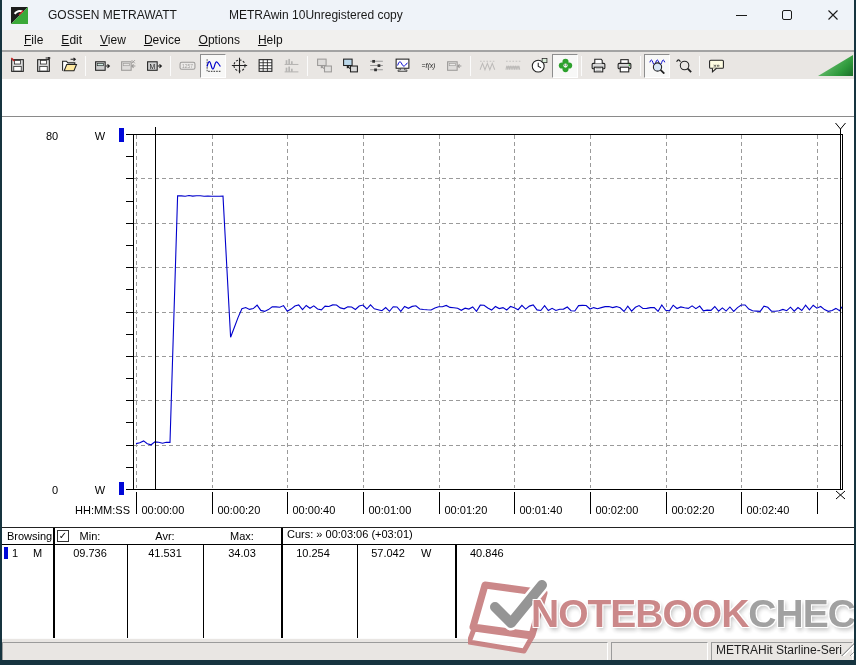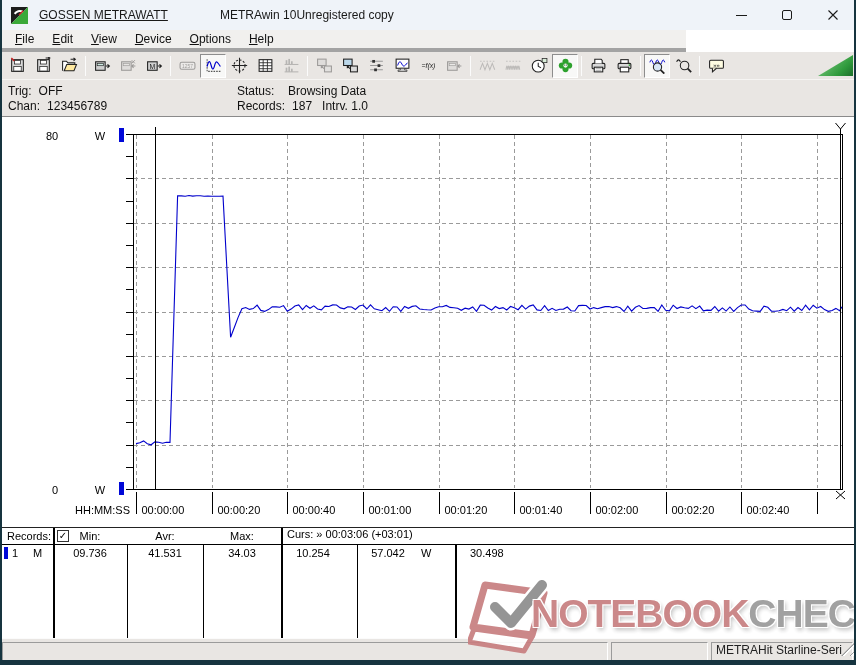--- a/index.html
+++ b/index.html
@@ -6,32 +6,32 @@
   html,body { width:856px; height:665px; overflow:hidden;
     font-family:"Liberation Sans", sans-serif; background:#16343f; }
   .window { position:absolute; inset:0; background:#fff; }
   .edge { position:absolute; top:0; bottom:0; width:2px; background:#16343f; z-index:40; }
   .edge-left{left:0} .edge-right{right:0}
 
   
   .titlebar { position:absolute; left:0; top:0; width:856px; height:30px;
     background:#eff3f9; display:flex; align-items:center; font-size:12px; color:#191919; }
   .app-icon { width:17px; height:17px; margin-left:11px; }
-  .t-app { margin-left:11px;text-decoration:underline; }
+  .t-app { margin-left:20px; }
   .t-prod { margin-left:52px; }
   .t-lic { }
   .win-controls { margin-left:auto; display:flex; height:30px; }
   .win-btn { width:46px; height:30px; display:flex; align-items:center; justify-content:center; }
   .glyph-min { width:11px; height:1px; background:#1a1a1a; display:block; }
   .glyph-max { width:10px; height:10px; border:1px solid #1a1a1a; border-radius:2px; display:block; }
 
   
-  .menubar { position:absolute; left:0; top:30px; width:686px; height:22px;
-    background:#f1f0ee; display:flex; align-items:center; padding-left:6px;
-    font-size:12px; color:#111; border-bottom:4px solid #a3a3a3; }
+  .menubar { position:absolute; left:0; top:30px; width:856px; height:22px;
+    background:#f1f0ee; display:flex; align-items:center; padding-left:15px;
+    font-size:12px; color:#111; border-bottom:2px solid #a3a3a3; }
   .menu-item { padding:3px 9px 4px 9px; }
   .menu-item u { text-decoration:underline; }
 
   
   .toolbar { position:absolute; left:0; top:52px; width:856px; height:27px;
     background:#e9e6e3; display:flex; align-items:center; padding-left:4px; }
   .tb-btn { width:26px; height:24px; display:flex; align-items:center; justify-content:center;
     border:1px solid transparent; }
   .tb-btn.pressed { background:#f8f8f7;
     border-color:#8d8d8d #ffffff #ffffff #8d8d8d; }
@@ -319,26 +319,20 @@
       <div class="tb-btn ">
         <svg viewBox="0 0 16 16" width="17" height="17">
           <rect x="1.5" y="3" width="13" height="7.6" rx="1" fill="#fffde2" stroke="#222"></rect>
           <path d="M4.2 10.6 V14 L8 10.6" fill="#fffde2" stroke="#222"></path>
           <text x="8" y="9" font-size="5.5" text-anchor="middle" fill="#222">»»</text>
         </svg>
       </div>
       <div class="tb-tri"></div>
     </div>
 
-  <div class="infobar">
-    <span class="fld if-trig"><b>Trig:</b><span>OFF</span></span>
-    <span class="fld if-chan"><b>Chan:</b><span>123456789</span></span>
-    <span class="fld if-status"><b>Status:</b>  <span>Browsing Data</span></span>
-    <span class="fld if-records"><b>Records:</b><span>187</span>   <span>Intrv.</span> <span>1.0</span></span>
-  </div>
 
   <div class="chart-panel">
     <svg id="chart-svg" width="856" height="411" viewBox="0 0 856 411">
         <line x1="134" y1="328.5" x2="842" y2="328.5" stroke="#9a9a9a" stroke-dasharray="4 3" shape-rendering="crispEdges"></line>
         <line x1="134" y1="283.5" x2="842" y2="283.5" stroke="#9a9a9a" stroke-dasharray="4 3" shape-rendering="crispEdges"></line>
         <line x1="134" y1="239.5" x2="842" y2="239.5" stroke="#9a9a9a" stroke-dasharray="4 3" shape-rendering="crispEdges"></line>
         <line x1="134" y1="195.5" x2="842" y2="195.5" stroke="#9a9a9a" stroke-dasharray="4 3" shape-rendering="crispEdges"></line>
         <line x1="134" y1="150.5" x2="842" y2="150.5" stroke="#9a9a9a" stroke-dasharray="4 3" shape-rendering="crispEdges"></line>
         <line x1="134" y1="106.5" x2="842" y2="106.5" stroke="#9a9a9a" stroke-dasharray="4 3" shape-rendering="crispEdges"></line>
         <line x1="134" y1="61.5" x2="842" y2="61.5" stroke="#9a9a9a" stroke-dasharray="4 3" shape-rendering="crispEdges"></line>
@@ -407,37 +401,37 @@
   <div class="datatable">
 
     <div class="dt-line" style="left:53px;top:0;width:2px;height:111px"></div>
     <div class="dt-line" style="left:281px;top:0;width:2px;height:111px"></div>
     <div class="dt-line" style="left:127px;top:16px;width:1px;height:95px"></div>
     <div class="dt-line" style="left:203px;top:16px;width:1px;height:95px"></div>
     <div class="dt-line" style="left:357px;top:16px;width:1px;height:95px"></div>
     <div class="dt-line" style="left:455px;top:16px;width:2px;height:95px"></div>
     <div class="dt-line" style="left:0;top:16px;width:856px;height:1px"></div>
 
-    <span class="dt-txt" style="left:7px;top:2px">Records:</span>
+    <span class="dt-txt" style="left:7px;top:2px">Browsing:</span>
     <span class="dt-checkbox"><span>✓</span></span>
     <span class="dt-txt dt-center" style="left:53px;top:2px;width:74px">Min:</span>
     <span class="dt-txt dt-center" style="left:127px;top:2px;width:76px">Avr:</span>
     <span class="dt-txt dt-center" style="left:203px;top:2px;width:78px">Max:</span>
     <span class="dt-txt" style="left:287px;top:0">Curs: » 00:03:06 (+03:01)</span>
 
     <span class="dt-chmark"></span>
     <span class="dt-txt" style="left:12px;top:19px">1</span>
     <span class="dt-txt" style="left:33px;top:19px">M</span>
     <span class="dt-txt dt-center" style="left:53px;top:19px;width:74px">09.736</span>
     <span class="dt-txt dt-center" style="left:127px;top:19px;width:76px">41.531</span>
     <span class="dt-txt dt-center" style="left:203px;top:19px;width:78px">34.03</span>
     <span class="dt-txt dt-center" style="left:275px;top:19px;width:76px">10.254</span>
     <span class="dt-txt dt-center" style="left:357px;top:19px;width:62px">57.042</span>
     <span class="dt-txt" style="left:421px;top:19px">W</span>
-    <span class="dt-txt" style="left:470px;top:19px">30.498</span>
+    <span class="dt-txt" style="left:470px;top:19px">40.846</span>
   </div>
 
   <div class="watermark">
     <svg class="wm-laptop" width="100" height="88" viewBox="0 0 100 88">
       <path d="M17 8 L76 16 L64 58 L5 50 Z" fill="none" stroke="#c87f81" stroke-width="7" stroke-linejoin="round"></path>
       <path d="M27 30 L43 46 L74 8" fill="none" stroke="#ffffff" stroke-width="15" stroke-linecap="round" stroke-linejoin="round"></path>
       <path d="M27 30 L43 46 L74 8" fill="none" stroke="#8d8d8d" stroke-width="10" stroke-linecap="round" stroke-linejoin="round"></path>
       <path d="M6 52 L64 60 L56 74 L1 65 Z" fill="#ffffff" stroke="#c87f81" stroke-width="5" stroke-linejoin="round"></path>
     </svg>
     <span class="wm-text">

